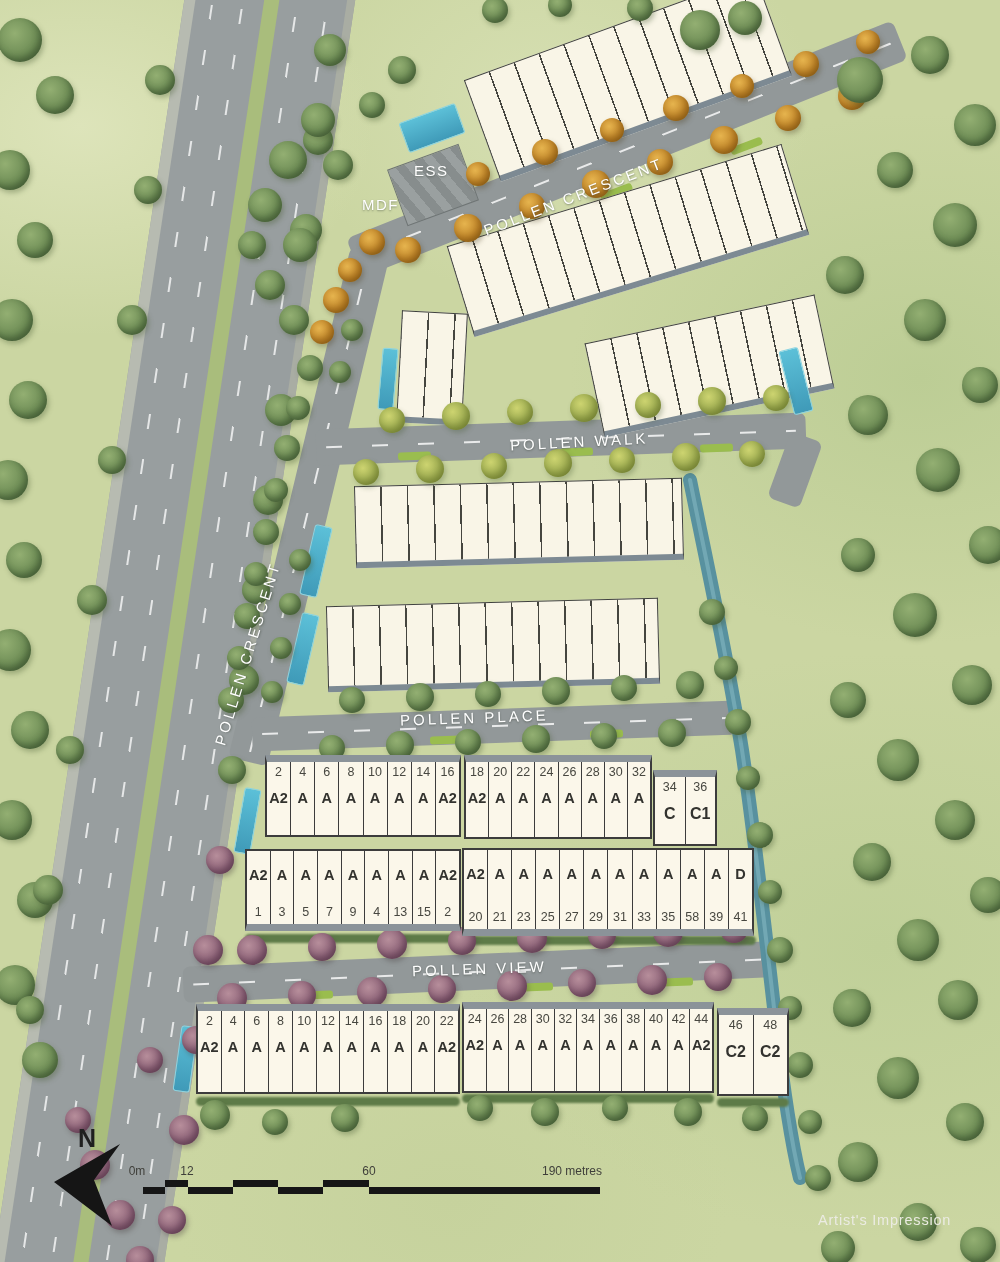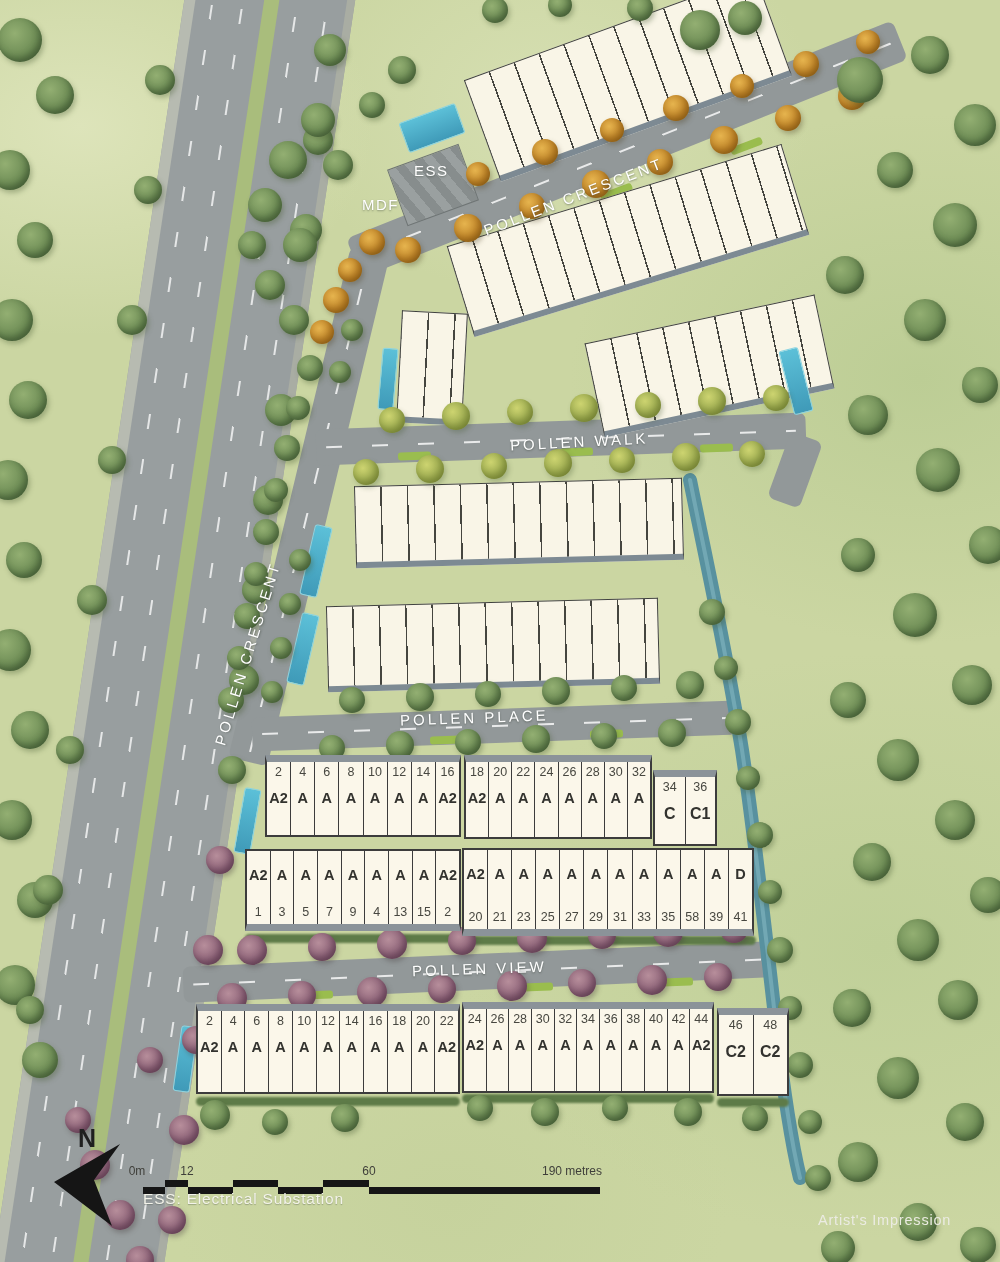--- a/index.html
+++ b/index.html
@@ -143,21 +143,20 @@
     <div class="sb-seg" style="left:15px;top:27px;width:22px"></div>
     <div class="sb-seg" style="left:37px;top:20px;width:23px"></div>
     <div class="sb-seg" style="left:60px;top:27px;width:45px"></div>
     <div class="sb-seg" style="left:105px;top:20px;width:45px"></div>
     <div class="sb-seg" style="left:150px;top:27px;width:45px"></div>
     <div class="sb-seg" style="left:195px;top:20px;width:46px"></div>
     <div class="sb-seg" style="left:241px;top:27px;width:231px"></div>
   </div>
 
   <div class="legend">
-    <div>ESS:  Electrical Substation</div>
   </div>
   <div class="credit">Artist's Impression</div>
 
 <div class="lot-block np-top" style="left: 265px; top: 755px; width: 196px; height: 82px;">
       <div class="lot-cell">
         <span class="ln">2</span>
         <span class="lt">A2</span>
       </div>
       <div class="lot-cell">
         <span class="ln">4</span>

